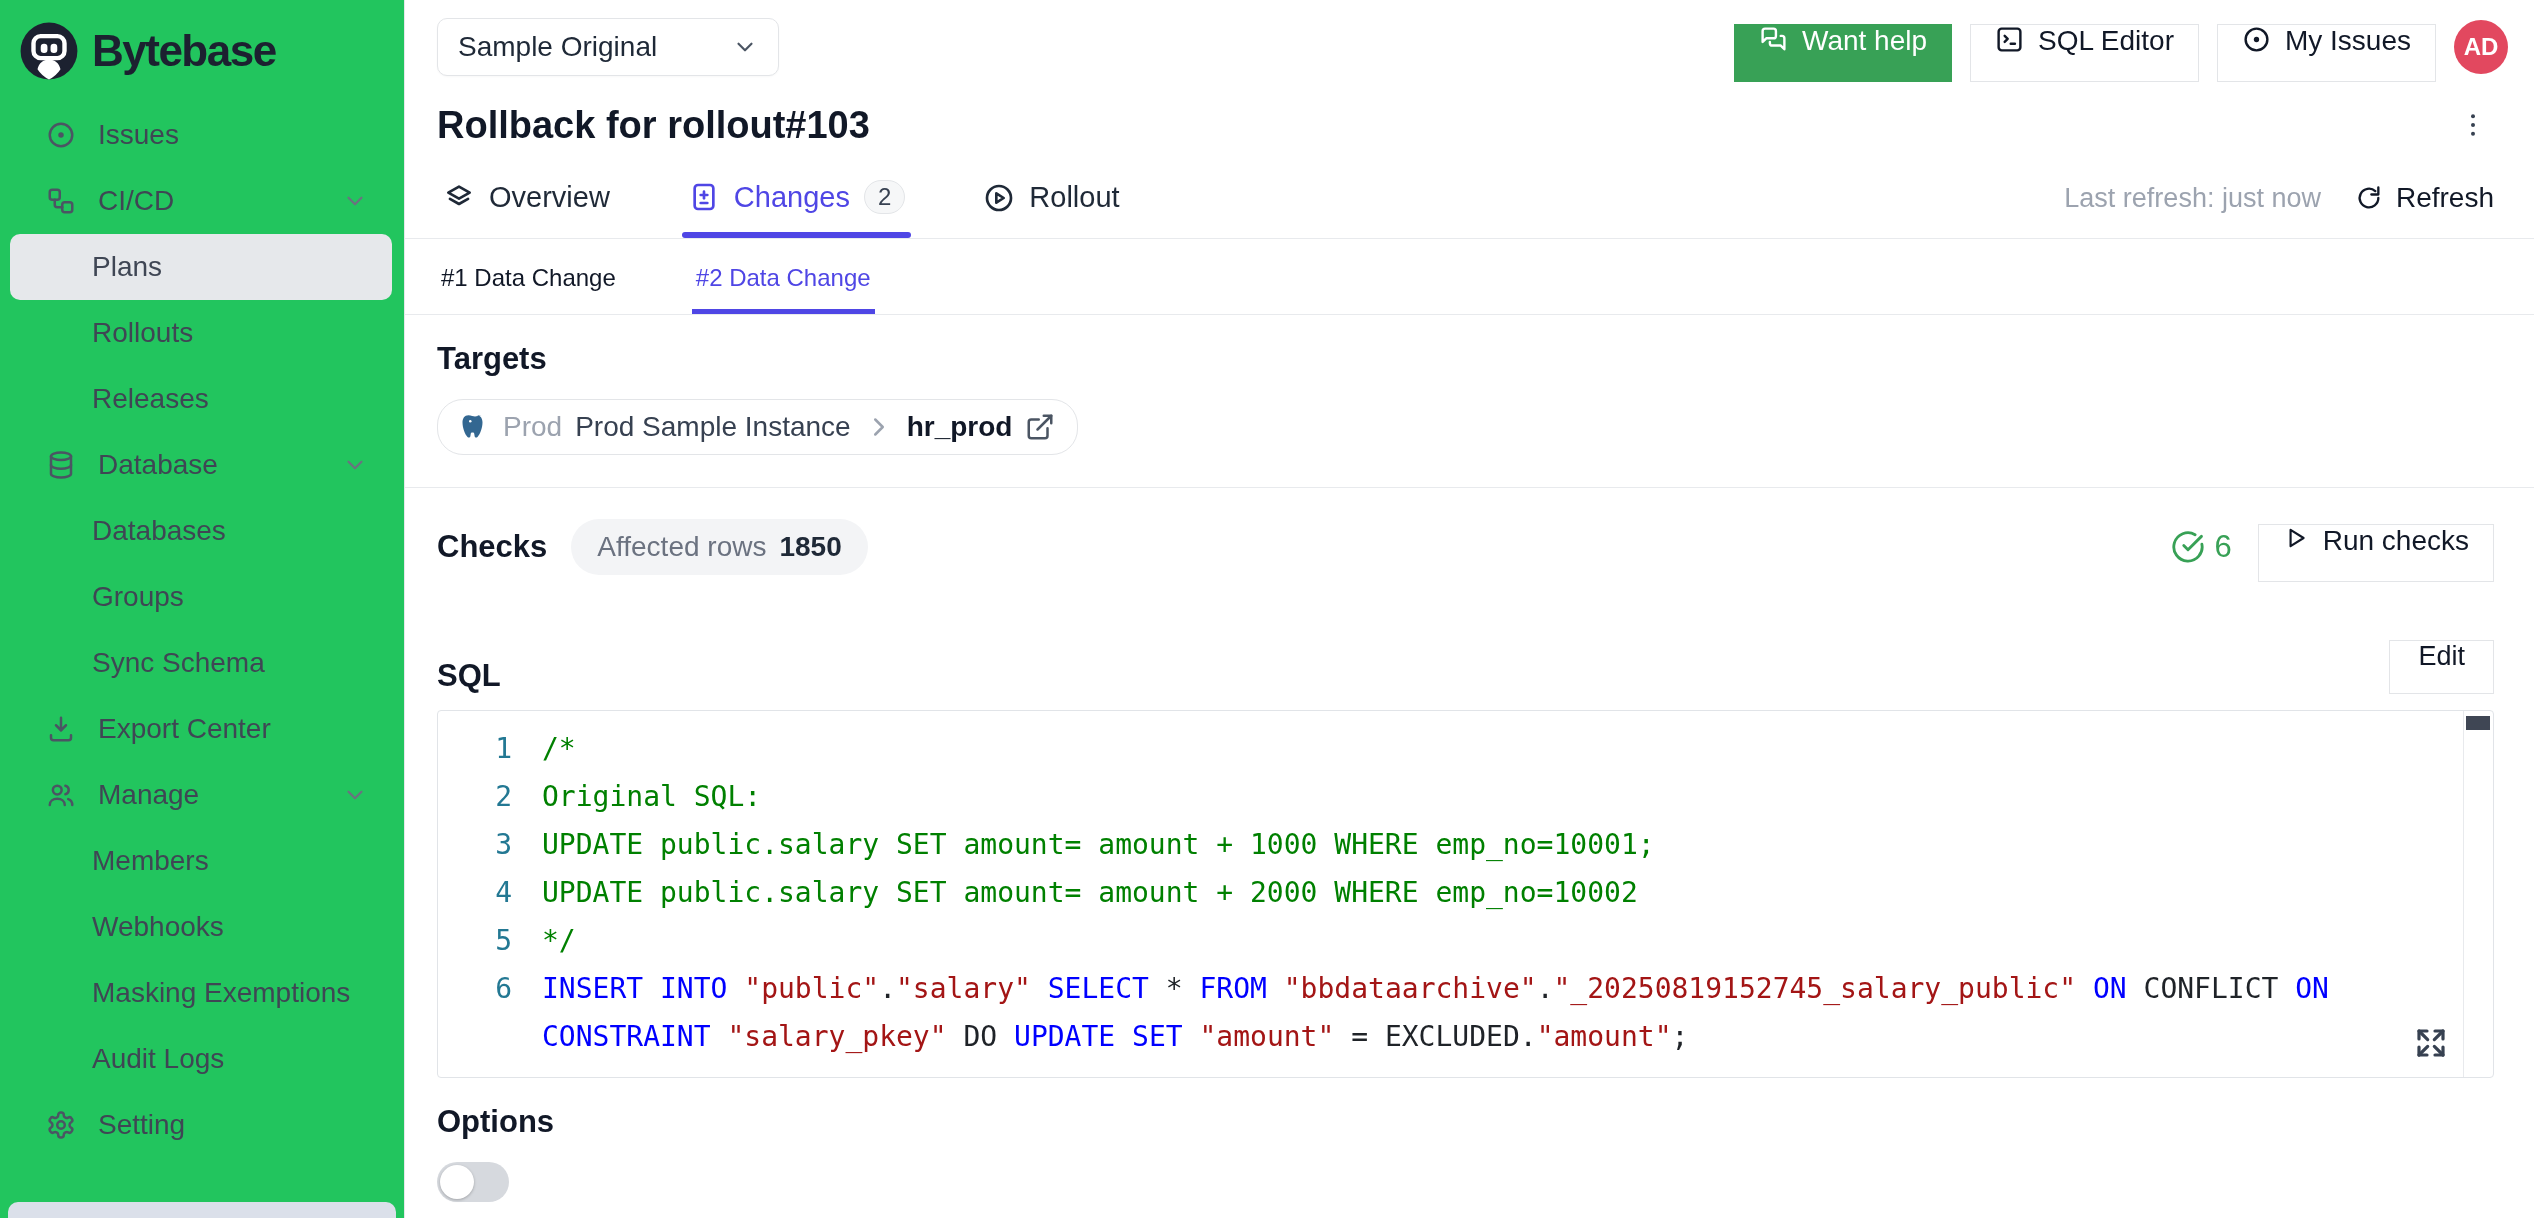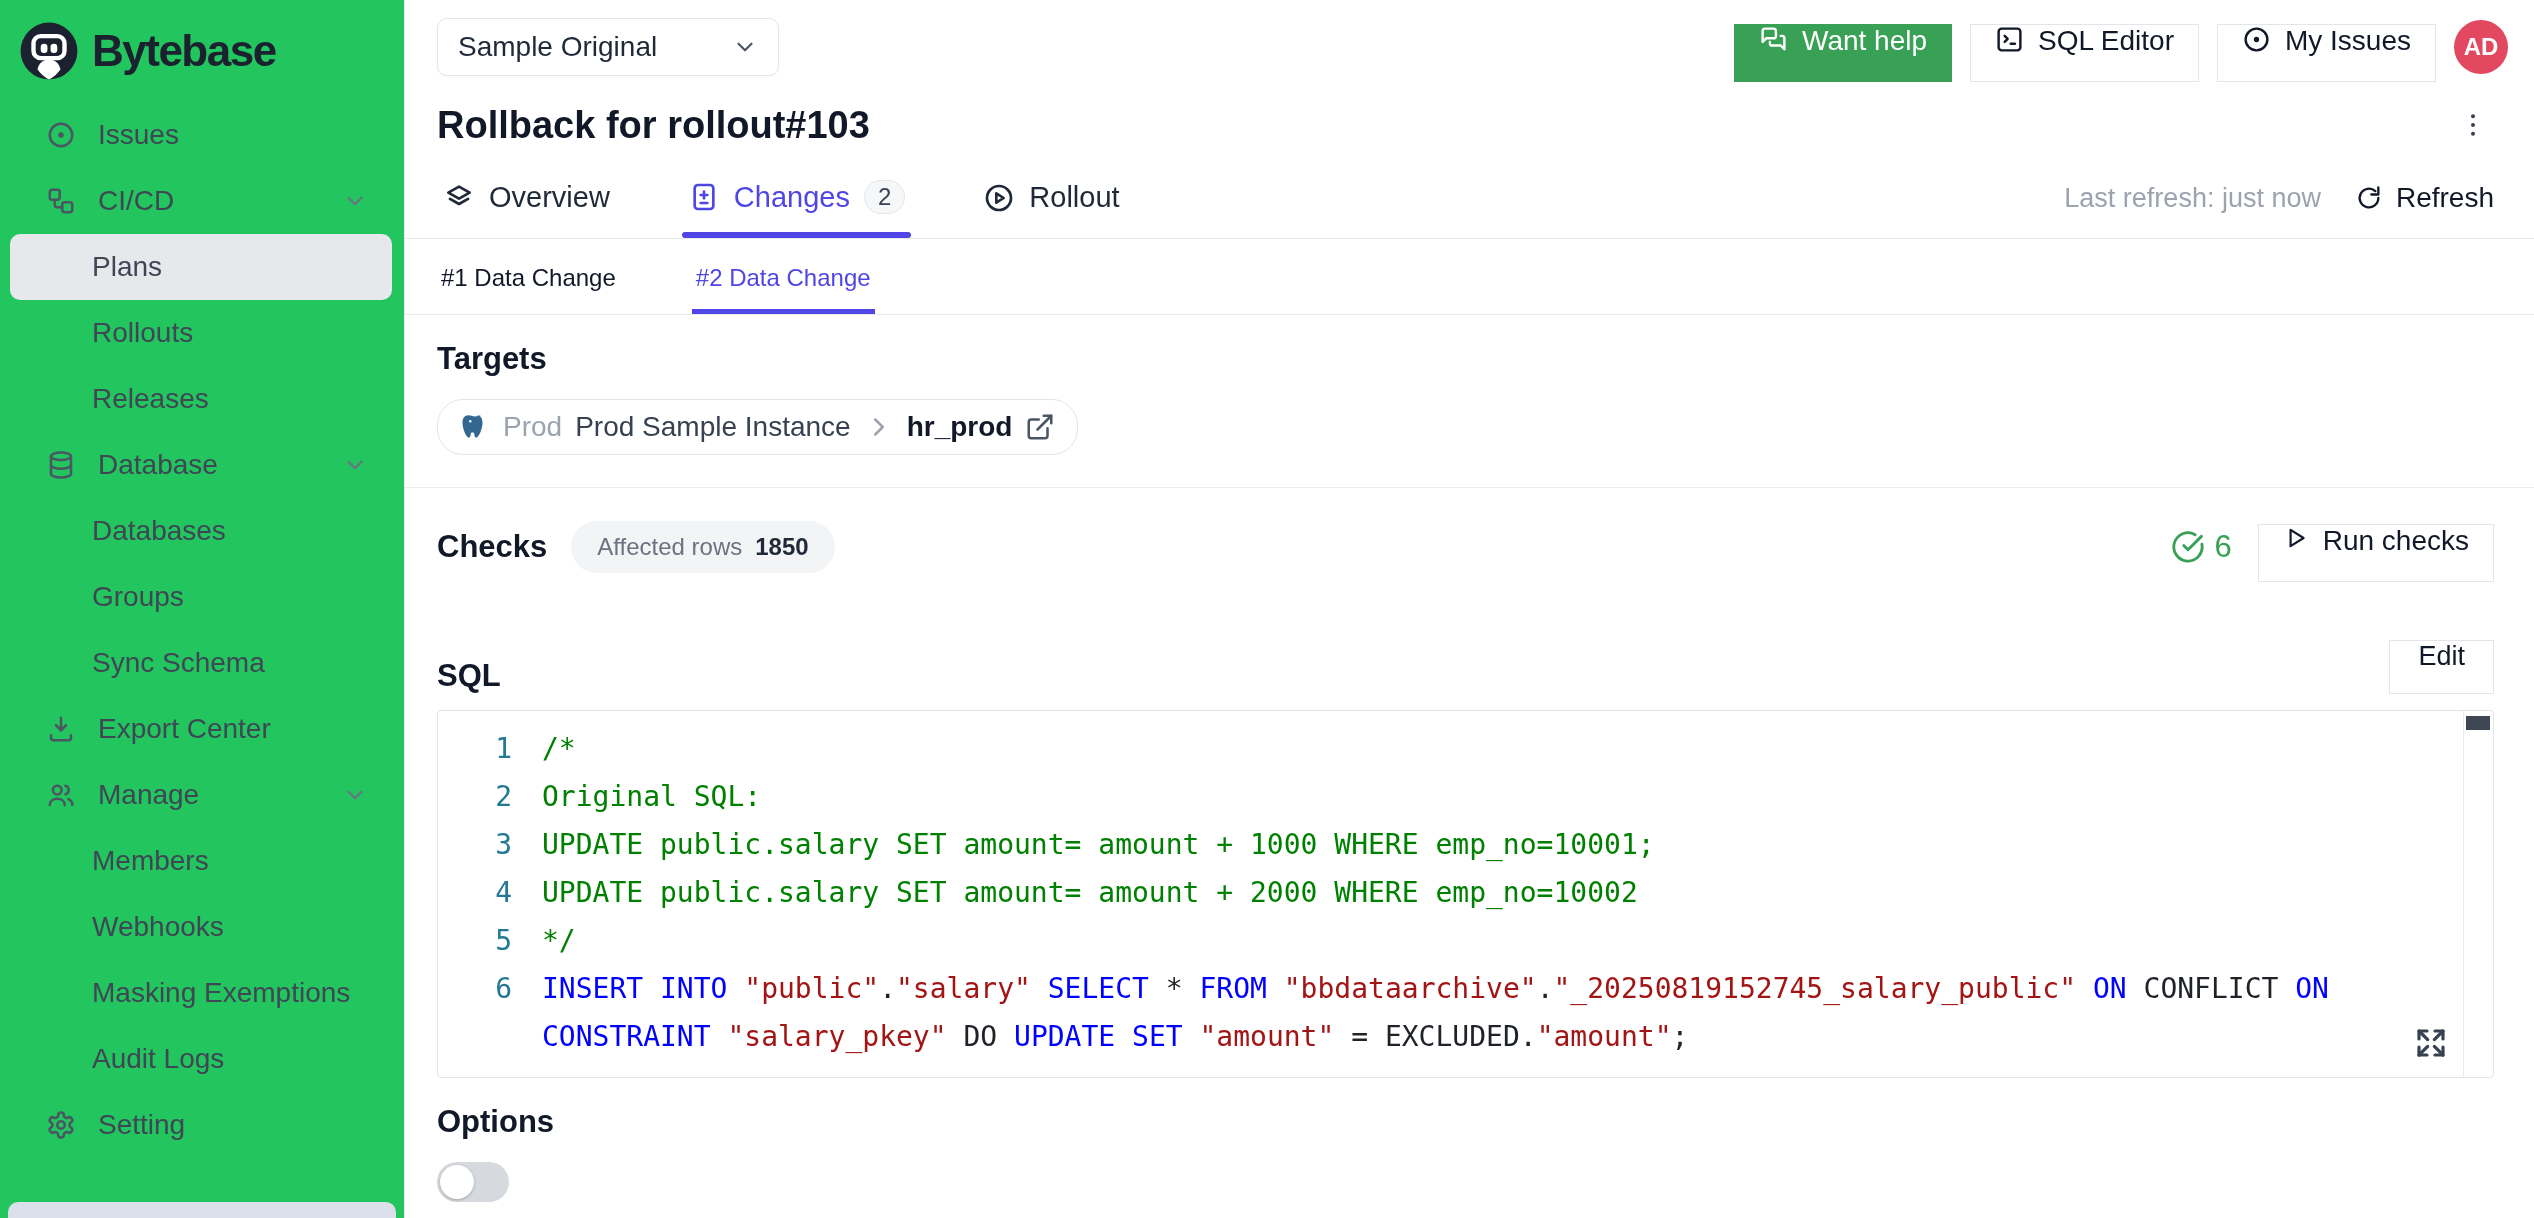--- a/index.html
+++ b/index.html
@@ -82,21 +82,21 @@
     font-size:28px; cursor:pointer;
   }
   .target-env { color:#9ca3af; }
   .target-instance { color:#374151; font-weight:500; }
   .target-sep { color:#9ca3af; width:24px; height:24px; }
   .target-db { color:#111827; font-weight:600; }
   .ext-link { color:#4b5563; width:27px; height:27px; cursor:pointer; }
   .targets-gap { height:32px; }
 
   .checks-row { display:flex; align-items:center; padding:24px 40px 24px 32px; }
-  .rows-pill { margin-left:24px; display:flex; align-items:center; gap:13px; background:#f3f4f6; border-radius:999px; padding:12px 26px; font-size:24px; }
+  .rows-pill { margin-left:24px; display:flex; align-items:center; gap:13px; background:#f3f4f6; border-radius:999px; padding:12px 26px; font-size:28px; }
   .rows-label { color:#6b7280; }
   .rows-value { color:#1f2937; font-weight:600; }
   .checks-right { margin-left:auto; display:flex; align-items:center; gap:26px; }
   .check-count { display:flex; align-items:center; gap:9px; color:var(--green); font-size:31px; font-weight:500; }
   .check-count .icn { width:34px; height:34px; }
 
   .sql-section { padding-top:22px; }
   .sql-header { display:flex; align-items:flex-end; justify-content:space-between; margin-bottom:16px; }
   .edit-btn { height:54px; padding:0 28px; font-size:27px; }
 

